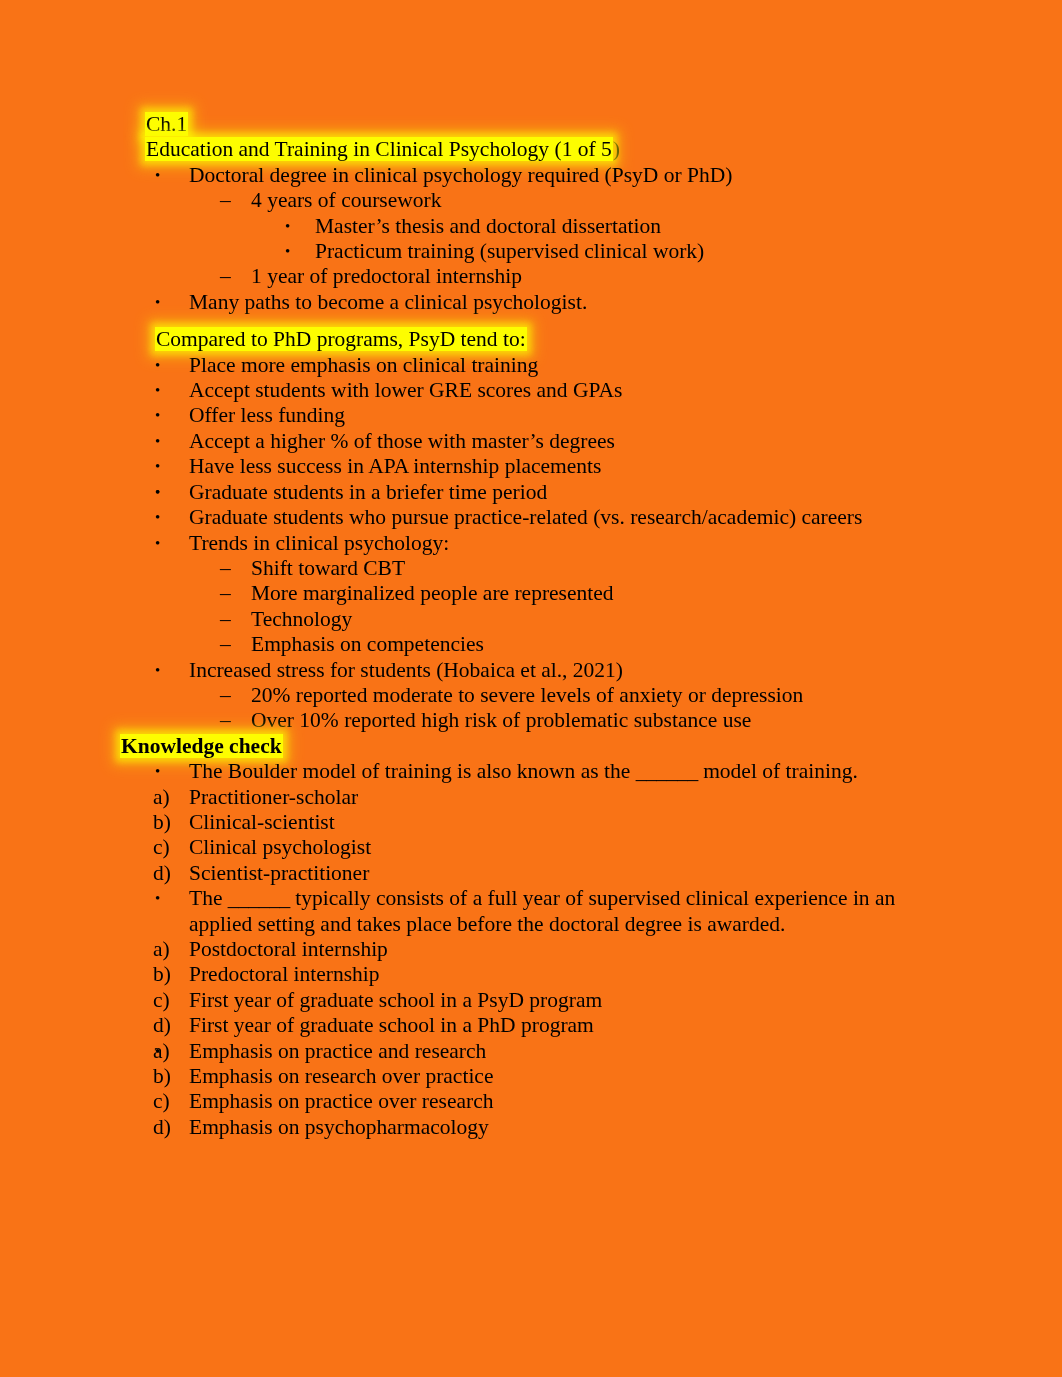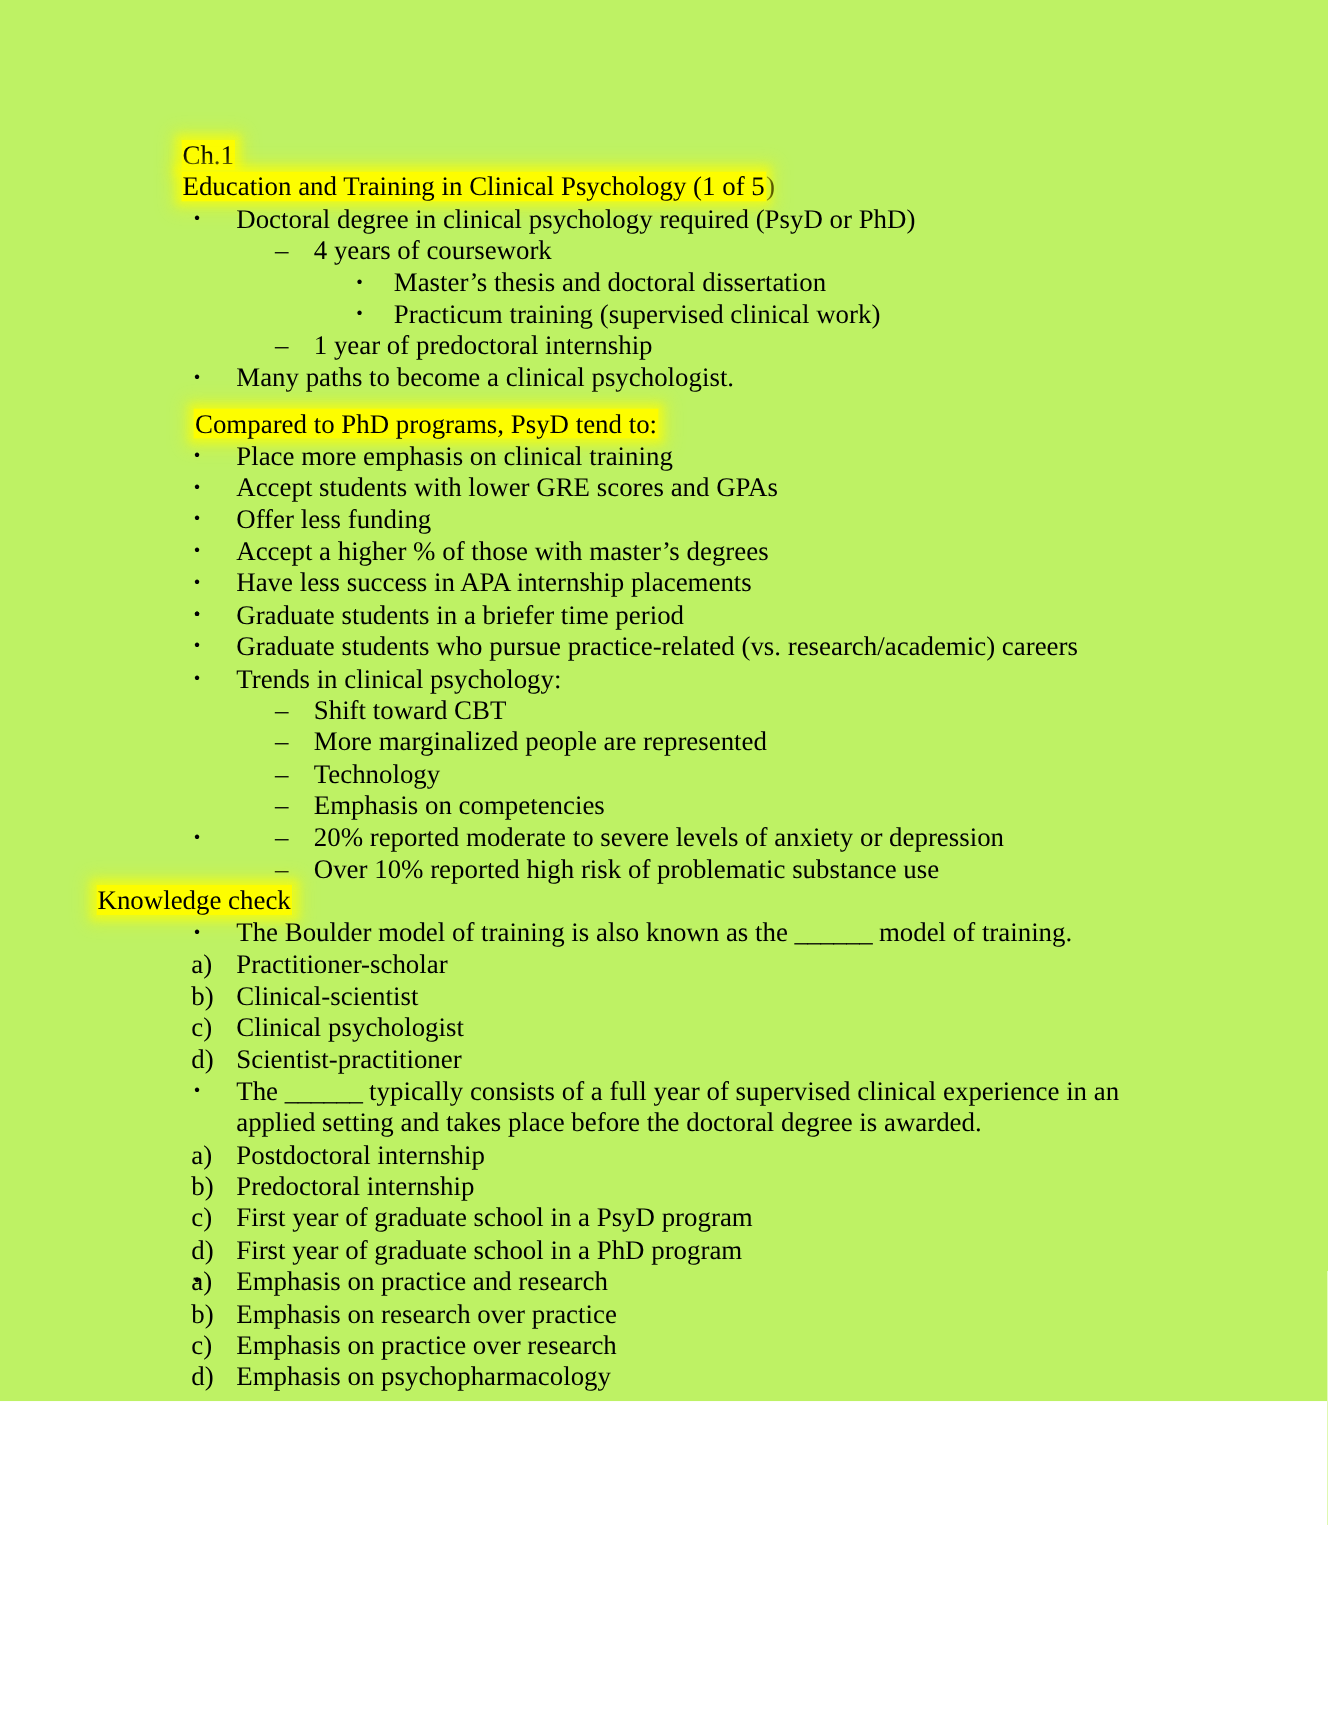--- a/index.html
+++ b/index.html
@@ -8,22 +8,22 @@
     padding: 0;
     background: #ffffff;
   }
   body {
     font-family: "Liberation Serif", "DejaVu Serif", serif;
     color: #000000;
   }
   .page {
     position: relative;
     width: 1062px;
-    height: 1121px;
-    background: #bef264;
+    height: 1377px;
+    background: #f97316;
     overflow: hidden;
     box-sizing: border-box;
   }
   .doc-body {
     position: absolute;
     left: 0;
     top: 112px;
     width: 1062px;
   }
   .line {
@@ -33,21 +33,21 @@
     white-space: nowrap;
     padding: 0;
     margin: 0;
   }
   .line.wrap {
     white-space: normal;
   }
 
   
   
-  .lvl-head-0 { padding-left: 77px; }   
+  .lvl-head-0 { padding-left: 120px; font-weight: bold; }   
   .lvl-head-1 { padding-left: 155px; margin-top: 12px; }   
 
   
   .row {
     position: relative;
   }
   .row .marker {
     position: absolute;
     display: block;
     text-align: left;
@@ -176,20 +176,21 @@
     <div class="line row lvl2">
       <span class="marker dash-glyph">–</span>
       <span>Technology</span>
     </div>
     <div class="line row lvl2">
       <span class="marker dash-glyph">–</span>
       <span>Emphasis on competencies</span>
     </div>
     <div class="line row lvl1">
       <span class="marker bullet-glyph">•</span>
+      <span>Increased stress for students (Hobaica et al., 2021)</span>
     </div>
     <div class="line row lvl2">
       <span class="marker dash-glyph">–</span>
       <span>20% reported moderate to severe levels of anxiety or depression</span>
     </div>
     <div class="line row lvl2">
       <span class="marker dash-glyph">–</span>
       <span>Over 10% reported high risk of problematic substance use</span>
     </div>
 

